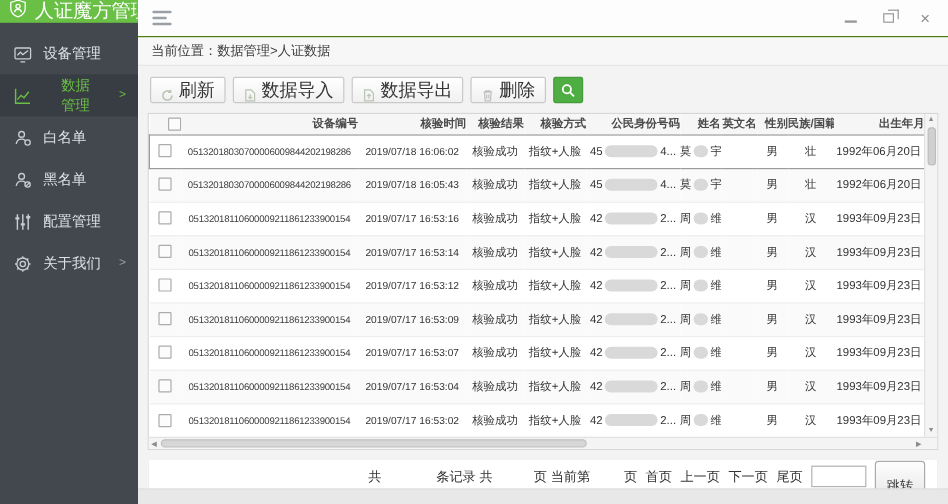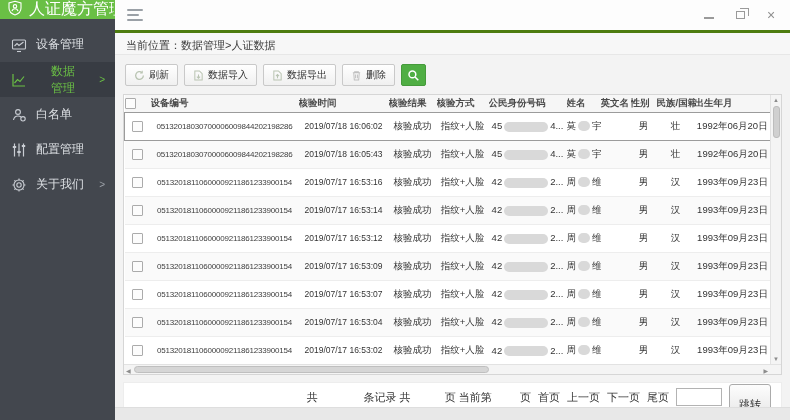--- a/index.html
+++ b/index.html
@@ -24,36 +24,36 @@
   .hamburger { width:16px; height:12px; display:flex; flex-direction:column; justify-content:space-between; }
   .hamburger i { display:block; height:2px; background:#9aa0a6; border-radius:1px; }
   .hamburger i:nth-child(2){ width:12px; }
   .wincontrols { margin-left:auto; display:flex; align-items:center; gap:17px; }
   .wc { color:#8f8f8f; cursor:default; display:flex; align-items:center; justify-content:center; width:14px; height:14px; }
   .wc-min i { display:block; width:10px; height:0; border-top:2px solid #9a9a9a; margin-top:6px; }
   .wc-max i { position:relative; display:block; width:9px; height:8px; border:1.5px solid #9a9a9a; background:#fdfdfd; }
   .wc-max i::before { content:""; position:absolute; top:-4px; left:3px; width:8px; height:7px; border:1.5px solid #9a9a9a; border-bottom:none; border-left:none; }
   .wc-close { font-size:14px; color:#8f8f8f; }
 
-  .breadcrumb-bar { height:25px; line-height:24px; background:#f7f7f7; border-top:3px solid #4d7c0f; border-bottom:1px solid #e7e7e7; font-size:11px; color:#3c3c3c; padding:0 11px; }
+  .breadcrumb-bar { height:25px; line-height:24px; background:#f7f7f7; border-top:1px solid #4d7c0f; border-bottom:1px solid #e7e7e7; font-size:11px; color:#3c3c3c; padding:0 11px; }
 
   .content { flex:1; padding:0 8px; display:flex; flex-direction:column; min-height:0; }
   .toolbar { display:flex; align-items:center; gap:6px; padding:9px 2px 8px; }
-  .tbtn { height:22px; display:inline-flex; align-items:center; gap:4px; padding:0 8px; font-size:10px; color:#333; background:linear-gradient(#ffffff,#f0f0f0); border:1px solid #c9c9c9; border-radius:2px; cursor:pointer; font-family:inherit; }
+  .tbtn { height:22px; display:inline-flex; align-items:flex-end; gap:4px; padding:0 8px; font-size:15px; color:#333; background:linear-gradient(#ffffff,#f0f0f0); border:1px solid #c9c9c9; border-radius:2px; cursor:pointer; font-family:inherit; }
   .tbtn svg { flex-shrink:0; }
   .search-btn { width:25px; height:22px; background:#4fae43; border:1px solid #459a3b; border-radius:2px; display:inline-flex; align-items:center; justify-content:center; cursor:pointer; }
 
   
   .table-outer { position:relative; background:#fff; border:1px solid #d6d6d6; }
   table { width:calc(100% - 11px); border-collapse:collapse; table-layout:fixed; }
   col.c-check{width:26px;} col.c-device{width:148px;} col.c-time{width:90px;}
   col.c-result{width:48px;} col.c-method{width:52px;} col.c-id{width:78px;}
   col.c-name{width:34px;} col.c-eng{width:30px;} col.c-gender{width:26px;}
   col.c-ethnic{width:38px;} col.c-birth{width:76px;}
-  th { height:17px; font-size:9.5px; color:#4a4a4a; font-weight:bold; background:#f6f6f6; text-align:left; white-space:nowrap; overflow:hidden; }
+  th { height:17px; font-size:9.5px; color:#4a4a4a; font-weight:bold; background:#f6f6f6; text-align:right; white-space:nowrap; overflow:hidden; }
   td { height:28px; font-size:9.5px; color:#333; text-align:center; border-top:1px solid #ededed; white-space:nowrap; overflow:hidden; background:#fff; }
   tbody tr:nth-child(even) td { background:#fafafa; }
   td.c-device { font-size:8px; color:#3d3d3d; letter-spacing:-0.2px; }
   td.c-time { font-size:8.5px; }
   tr.selected td { border-top:1px solid #9b9b9b; border-bottom:1px solid #9b9b9b; }
   tr.selected td:first-child { border-left:1px solid #9b9b9b; }
   tr.selected td:last-child { border-right:1px solid #9b9b9b; }
   .checkbox { display:inline-block; width:11px; height:11px; background:#fcfcfc; border:1px solid #ababab; border-radius:1px; vertical-align:middle; }
   .redact { display:inline-block; height:10px; background:#d9d9d9; border-radius:5px; vertical-align:middle; margin:0 2px; filter:blur(0.6px); }
   .redact-id { width:44px; }
@@ -116,20 +116,32 @@
       </div>
       <div class="nav-item">
         <span class="nicon">
           <svg width="16" height="16" viewBox="0 0 16 16" fill="none" stroke="#c9cdd3" stroke-width="1.1">
             <circle cx="7" cy="5" r="2.4"></circle>
             <path d="M2.5 13 C3 10.3 4.8 9 7 9 C8.2 9 9.3 9.3 10.1 10"></path>
             <circle cx="12" cy="11.8" r="2.2"></circle>
           </svg>
         </span>
         <span class="nlabel">白名单</span>
+        <span class="narrow"></span>
+      </div>
+      <div class="nav-item">
+        <span class="nicon">
+          <svg width="16" height="16" viewBox="0 0 16 16" fill="none" stroke="#c9cdd3" stroke-width="1.1">
+            <circle cx="7" cy="5" r="2.4"></circle>
+            <path d="M2.5 13 C3 10.3 4.8 9 7 9 C8.2 9 9.3 9.3 10.1 10"></path>
+            <circle cx="12" cy="11.8" r="2.2"></circle>
+            <path d="M10.5 13.3 L13.5 10.3"></path>
+          </svg>
+        </span>
+        <span class="nlabel">黑名单</span>
         <span class="narrow"></span>
       </div>
       <div class="nav-item">
         <span class="nicon">
           <svg width="16" height="16" viewBox="0 0 16 16" fill="none" stroke="#c9cdd3" stroke-width="1.2">
             <path d="M3.5 1.5 V14.5 M8 1.5 V14.5 M12.5 1.5 V14.5"></path>
             <path d="M1.8 5 H5.2 M6.3 10 H9.7 M10.8 4 H14.2" stroke-width="2"></path>
           </svg>
         </span>
         <span class="nlabel">配置管理</span>

